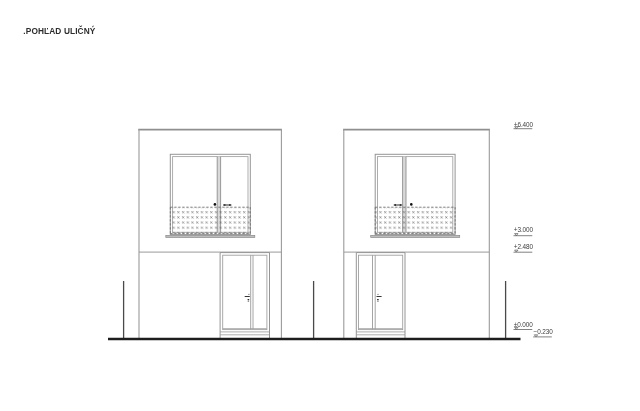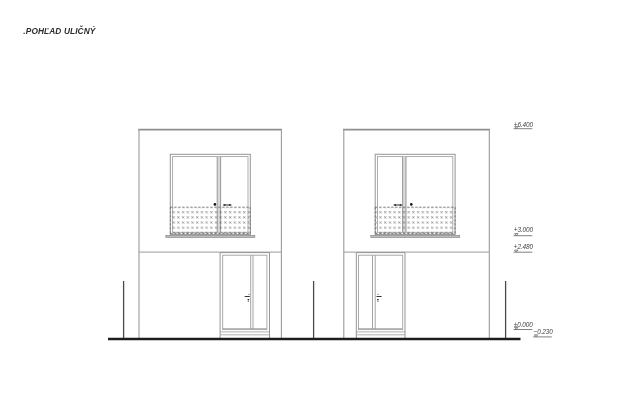--- a/index.html
+++ b/index.html
@@ -1,17 +1,17 @@
 <!DOCTYPE html>
 <html><head>
 <meta charset="utf-8">
 <style>
   html,body{margin:0;padding:0;background:#ffffff;}
   body{width:640px;height:411px;overflow:hidden;font-family:"Liberation Sans",sans-serif;}
-  .stage{position:relative;width:640px;height:321px;font-style:italic;}
+  .stage{position:relative;width:640px;height:321px;}
   svg{position:absolute;left:0;top:0;}
 </style>
 </head>
 <body>
 <div class="stage">
 <svg width="640" height="411" viewBox="0 0 640 411" xmlns="http://www.w3.org/2000/svg">
   <defs>
 
     <pattern id="mesh" x="172.5" y="211.0" width="4.7" height="5.2" patternUnits="userSpaceOnUse">
       <path d="M0.1,0.1 L2.3,2.3 M2.3,0.1 L0.1,2.3" stroke="#4f4f4f" stroke-width="0.62" fill="none" opacity="0.82"></path>

